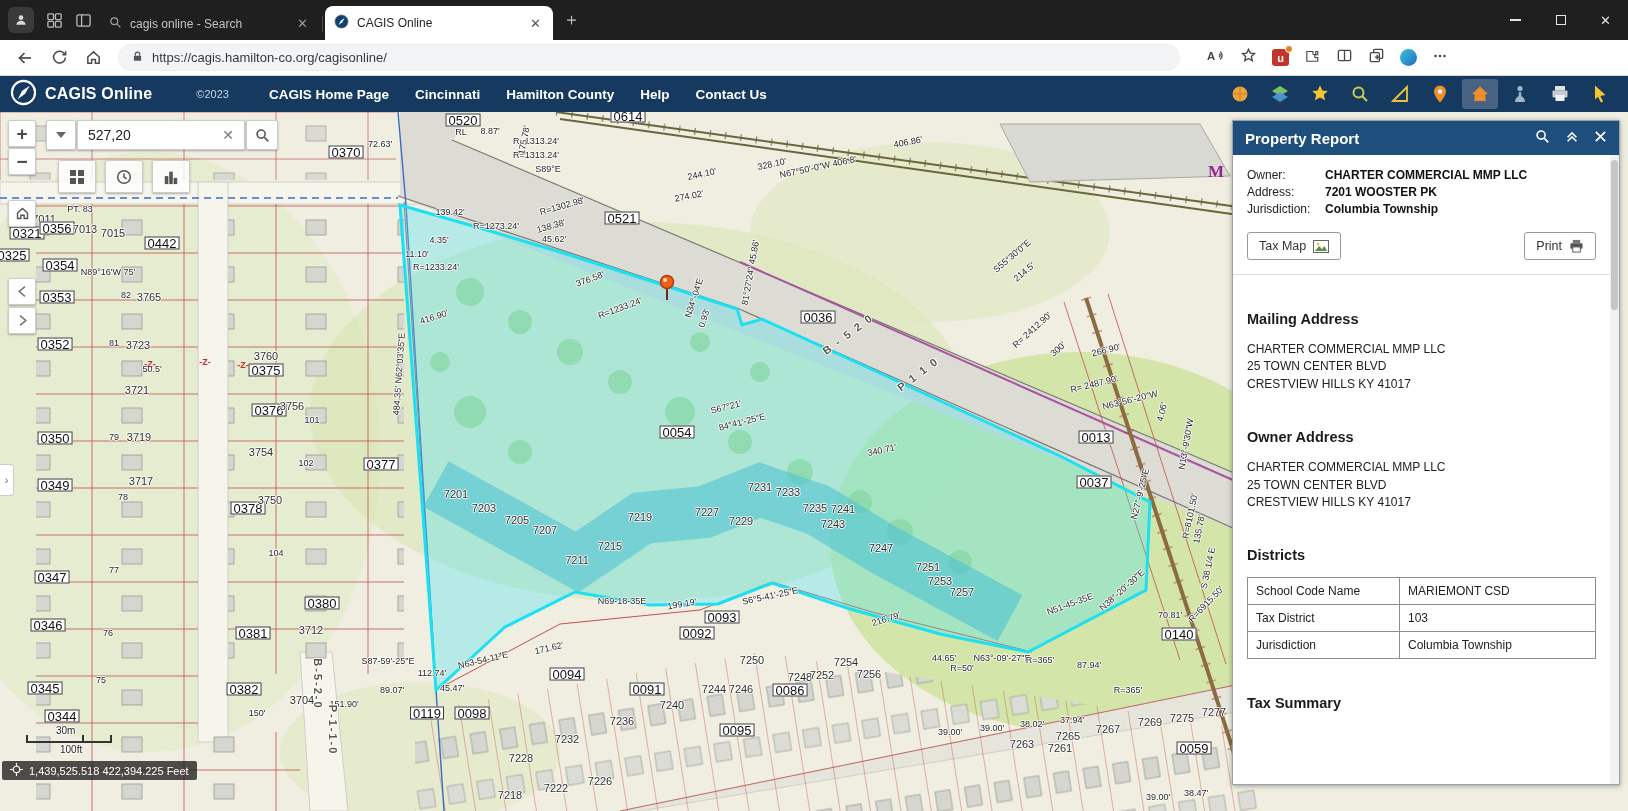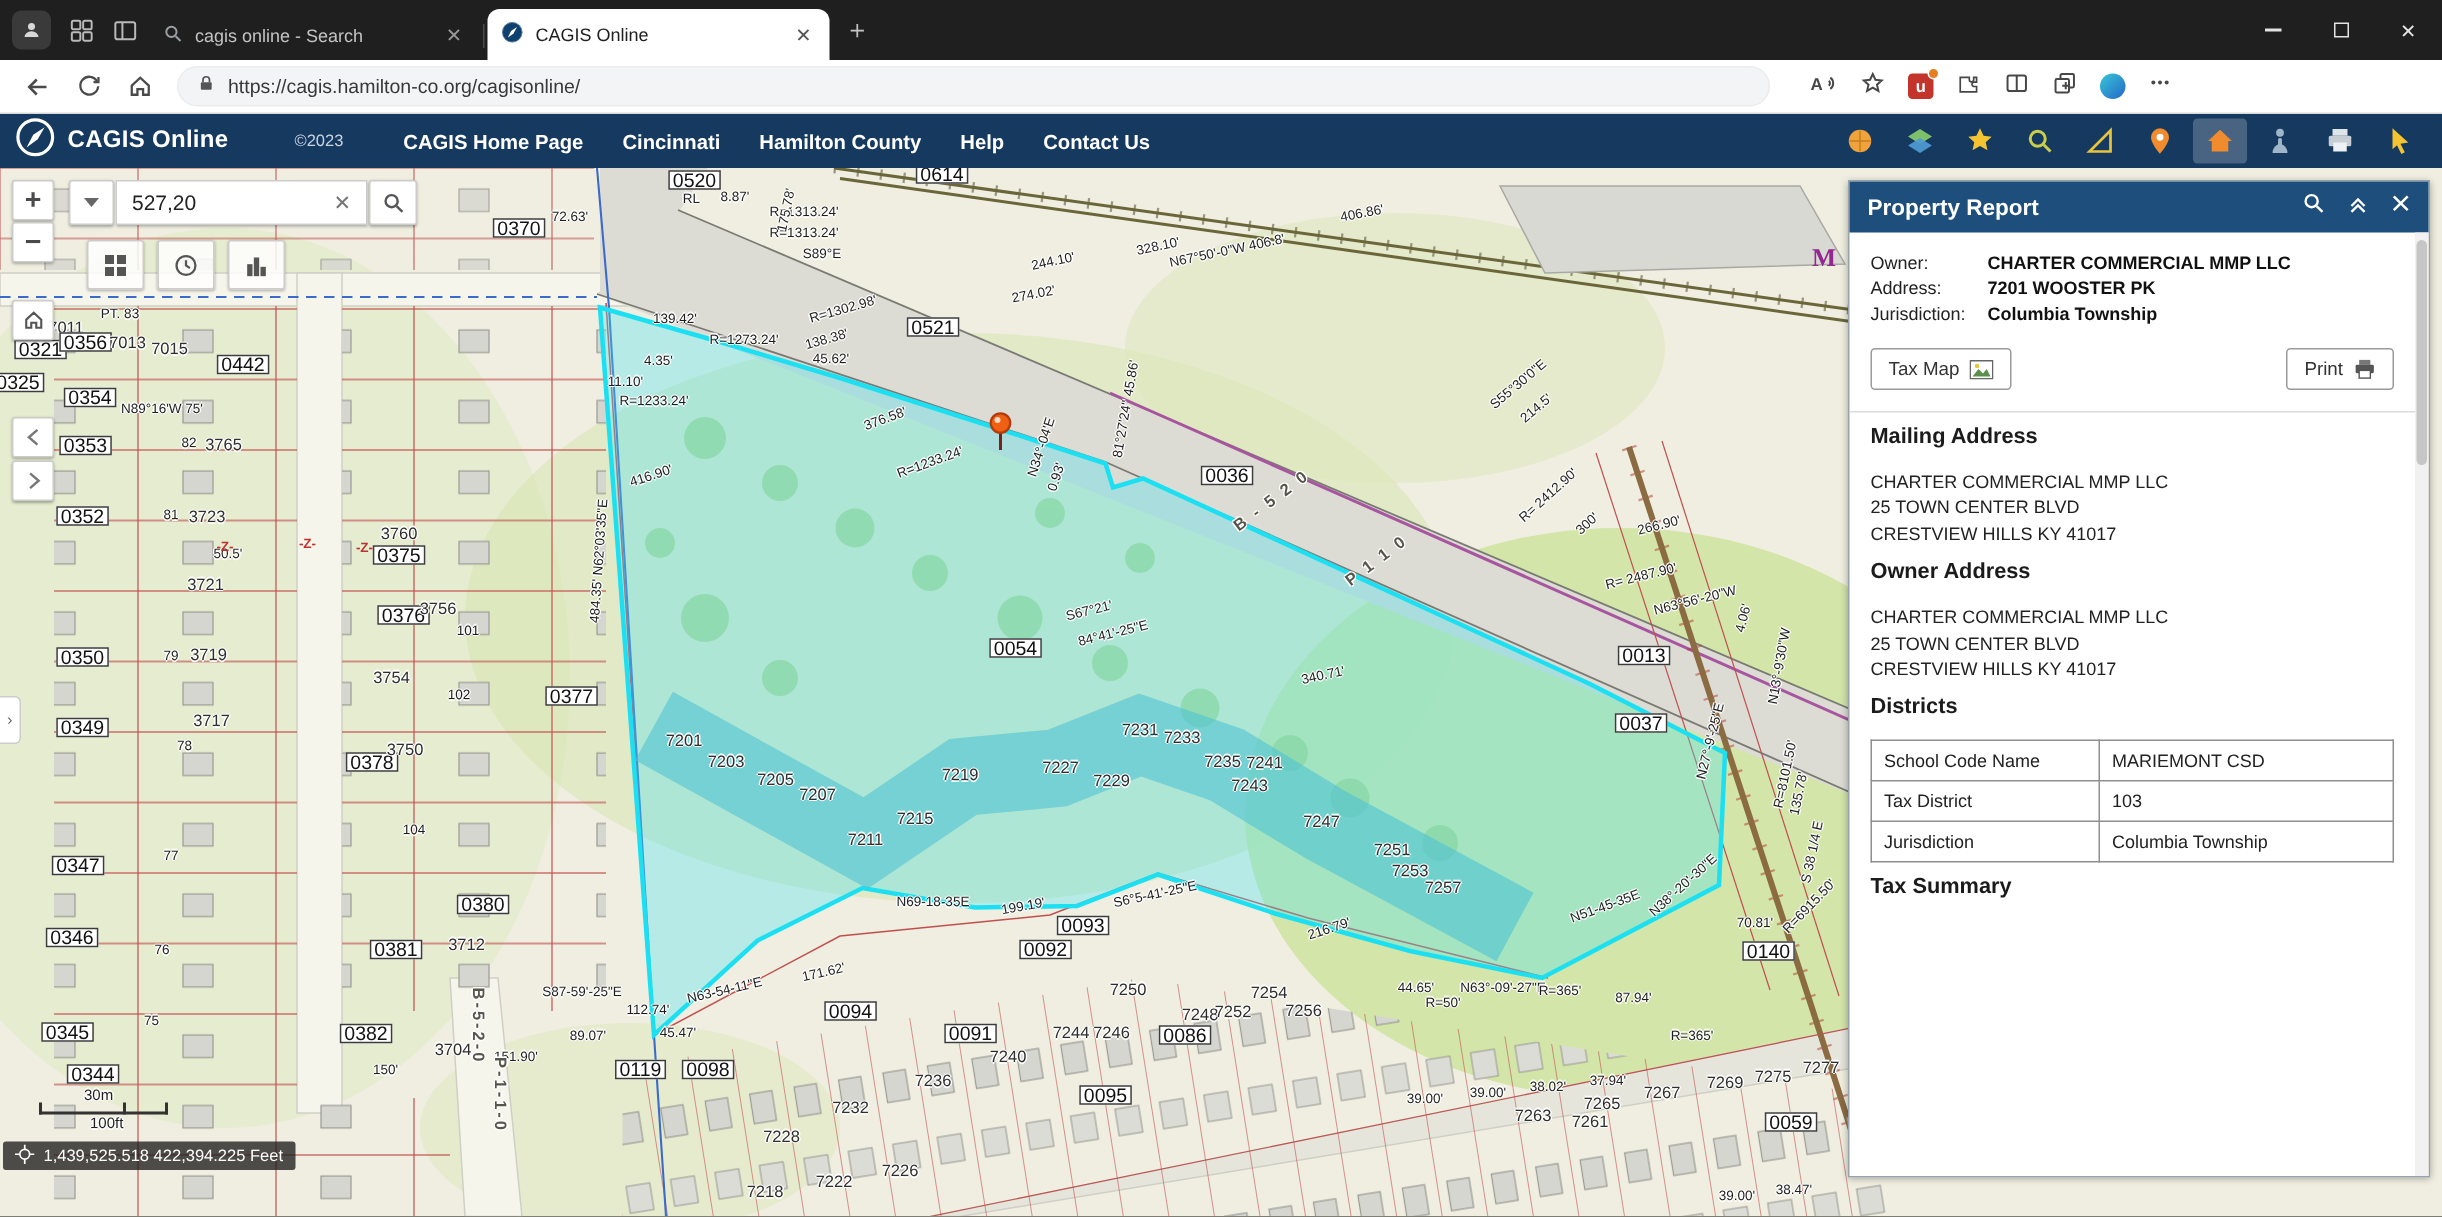--- a/index.html
+++ b/index.html
@@ -94,21 +94,21 @@
   .pbody{position:absolute;left:0;right:9px;top:34px;bottom:0;overflow:hidden;padding:12px 14px;}
   .pscroll{position:absolute;right:0;top:34px;bottom:0;width:9px;background:#f1f1f1;}
   .pthumb{position:absolute;left:1px;right:1px;top:5px;height:150px;background:#c6c6c6;border-radius:4px;}
   .fieldrow{display:grid;grid-template-columns:78px 1fr;font-size:12px;line-height:17px;color:#222;}
   .fieldrow .fv{font-weight:bold;color:#111;}
   .fv.link{color:#1a66a8;}
   .btnrow{display:flex;justify-content:space-between;margin-top:14px;}
   .pbtn{display:flex;align-items:center;gap:7px;background:#fff;border:1px solid #9a9a9a;border-radius:3px;
     padding:6px 11px;font-size:12.5px;color:#333;}
   .pline{border:0;border-top:1px solid #dcdcdc;margin:14px -14px 0 -14px;}
-  .phdg{font-size:14.5px;font-weight:bold;color:#1b1b1b;margin:8px 0 14px 0;}
+  .phdg{font-size:14.5px;font-weight:bold;color:#1b1b1b;margin:36px 0 14px 0;}
   .addr{font-size:12px;color:#222;line-height:1.45;}
   .dtable{border-collapse:collapse;width:100%;margin-top:4px;font-size:12px;color:#222;}
   .dtable td{border:1px solid #8f8f8f;padding:6px 8px;}
   .dtable td:first-child{width:152px;}
 </style>
 </head>
 <body>
 
 <div class="window">
 
@@ -524,21 +524,21 @@
         <span class="lbl p" style="left: 141px; top: 369px; transform: translate(-50%, -50%);">3717</span>
         <span class="lbl b" style="left: 123px; top: 385px; transform: translate(-50%, -50%);">78</span>
         <span class="lbl c" style="left: 248px; top: 396px; transform: translate(-50%, -50%);">0378</span>
         <span class="lbl p" style="left: 270px; top: 388px; transform: translate(-50%, -50%);">3750</span>
         <span class="lbl b" style="left: 276px; top: 441px; transform: translate(-50%, -50%);">104</span>
         <span class="lbl c" style="left: 52px; top: 465px; transform: translate(-50%, -50%);">0347</span>
         <span class="lbl b" style="left: 114px; top: 458px; transform: translate(-50%, -50%);">77</span>
         <span class="lbl c" style="left: 322px; top: 491px; transform: translate(-50%, -50%);">0380</span>
         <span class="lbl c" style="left: 48px; top: 513px; transform: translate(-50%, -50%);">0346</span>
         <span class="lbl b" style="left: 108px; top: 521px; transform: translate(-50%, -50%);">76</span>
-        <span class="lbl c" style="left: 264px; top: 521px; transform: translate(-50%, -50%);">0381</span>
+        <span class="lbl c" style="left: 253px; top: 521px; transform: translate(-50%, -50%);">0381</span>
         <span class="lbl p" style="left: 311px; top: 518px; transform: translate(-50%, -50%);">3712</span>
         <span class="lbl c" style="left: 45px; top: 576px; transform: translate(-50%, -50%);">0345</span>
         <span class="lbl b" style="left: 101px; top: 568px; transform: translate(-50%, -50%);">75</span>
         <span class="lbl c" style="left: 244px; top: 577px; transform: translate(-50%, -50%);">0382</span>
         <span class="lbl p" style="left: 302px; top: 588px; transform: translate(-50%, -50%);">3704</span>
         <span class="lbl b" style="left: 257px; top: 601px; transform: translate(-50%, -50%);">150'</span>
         <span class="lbl b" style="left: 344px; top: 592px; transform: translate(-50%, -50%);">151.90'</span>
         <span class="lbl c" style="left: 62px; top: 604px; transform: translate(-50%, -50%);">0344</span>
         <span class="lbl r" style="left: 318px; top: 572px; transform: translate(-50%, -50%) rotate(90deg);">B-5-2-0</span>
         <span class="lbl r" style="left: 333px; top: 618px; transform: translate(-50%, -50%) rotate(90deg);">P-1-1-0</span>

